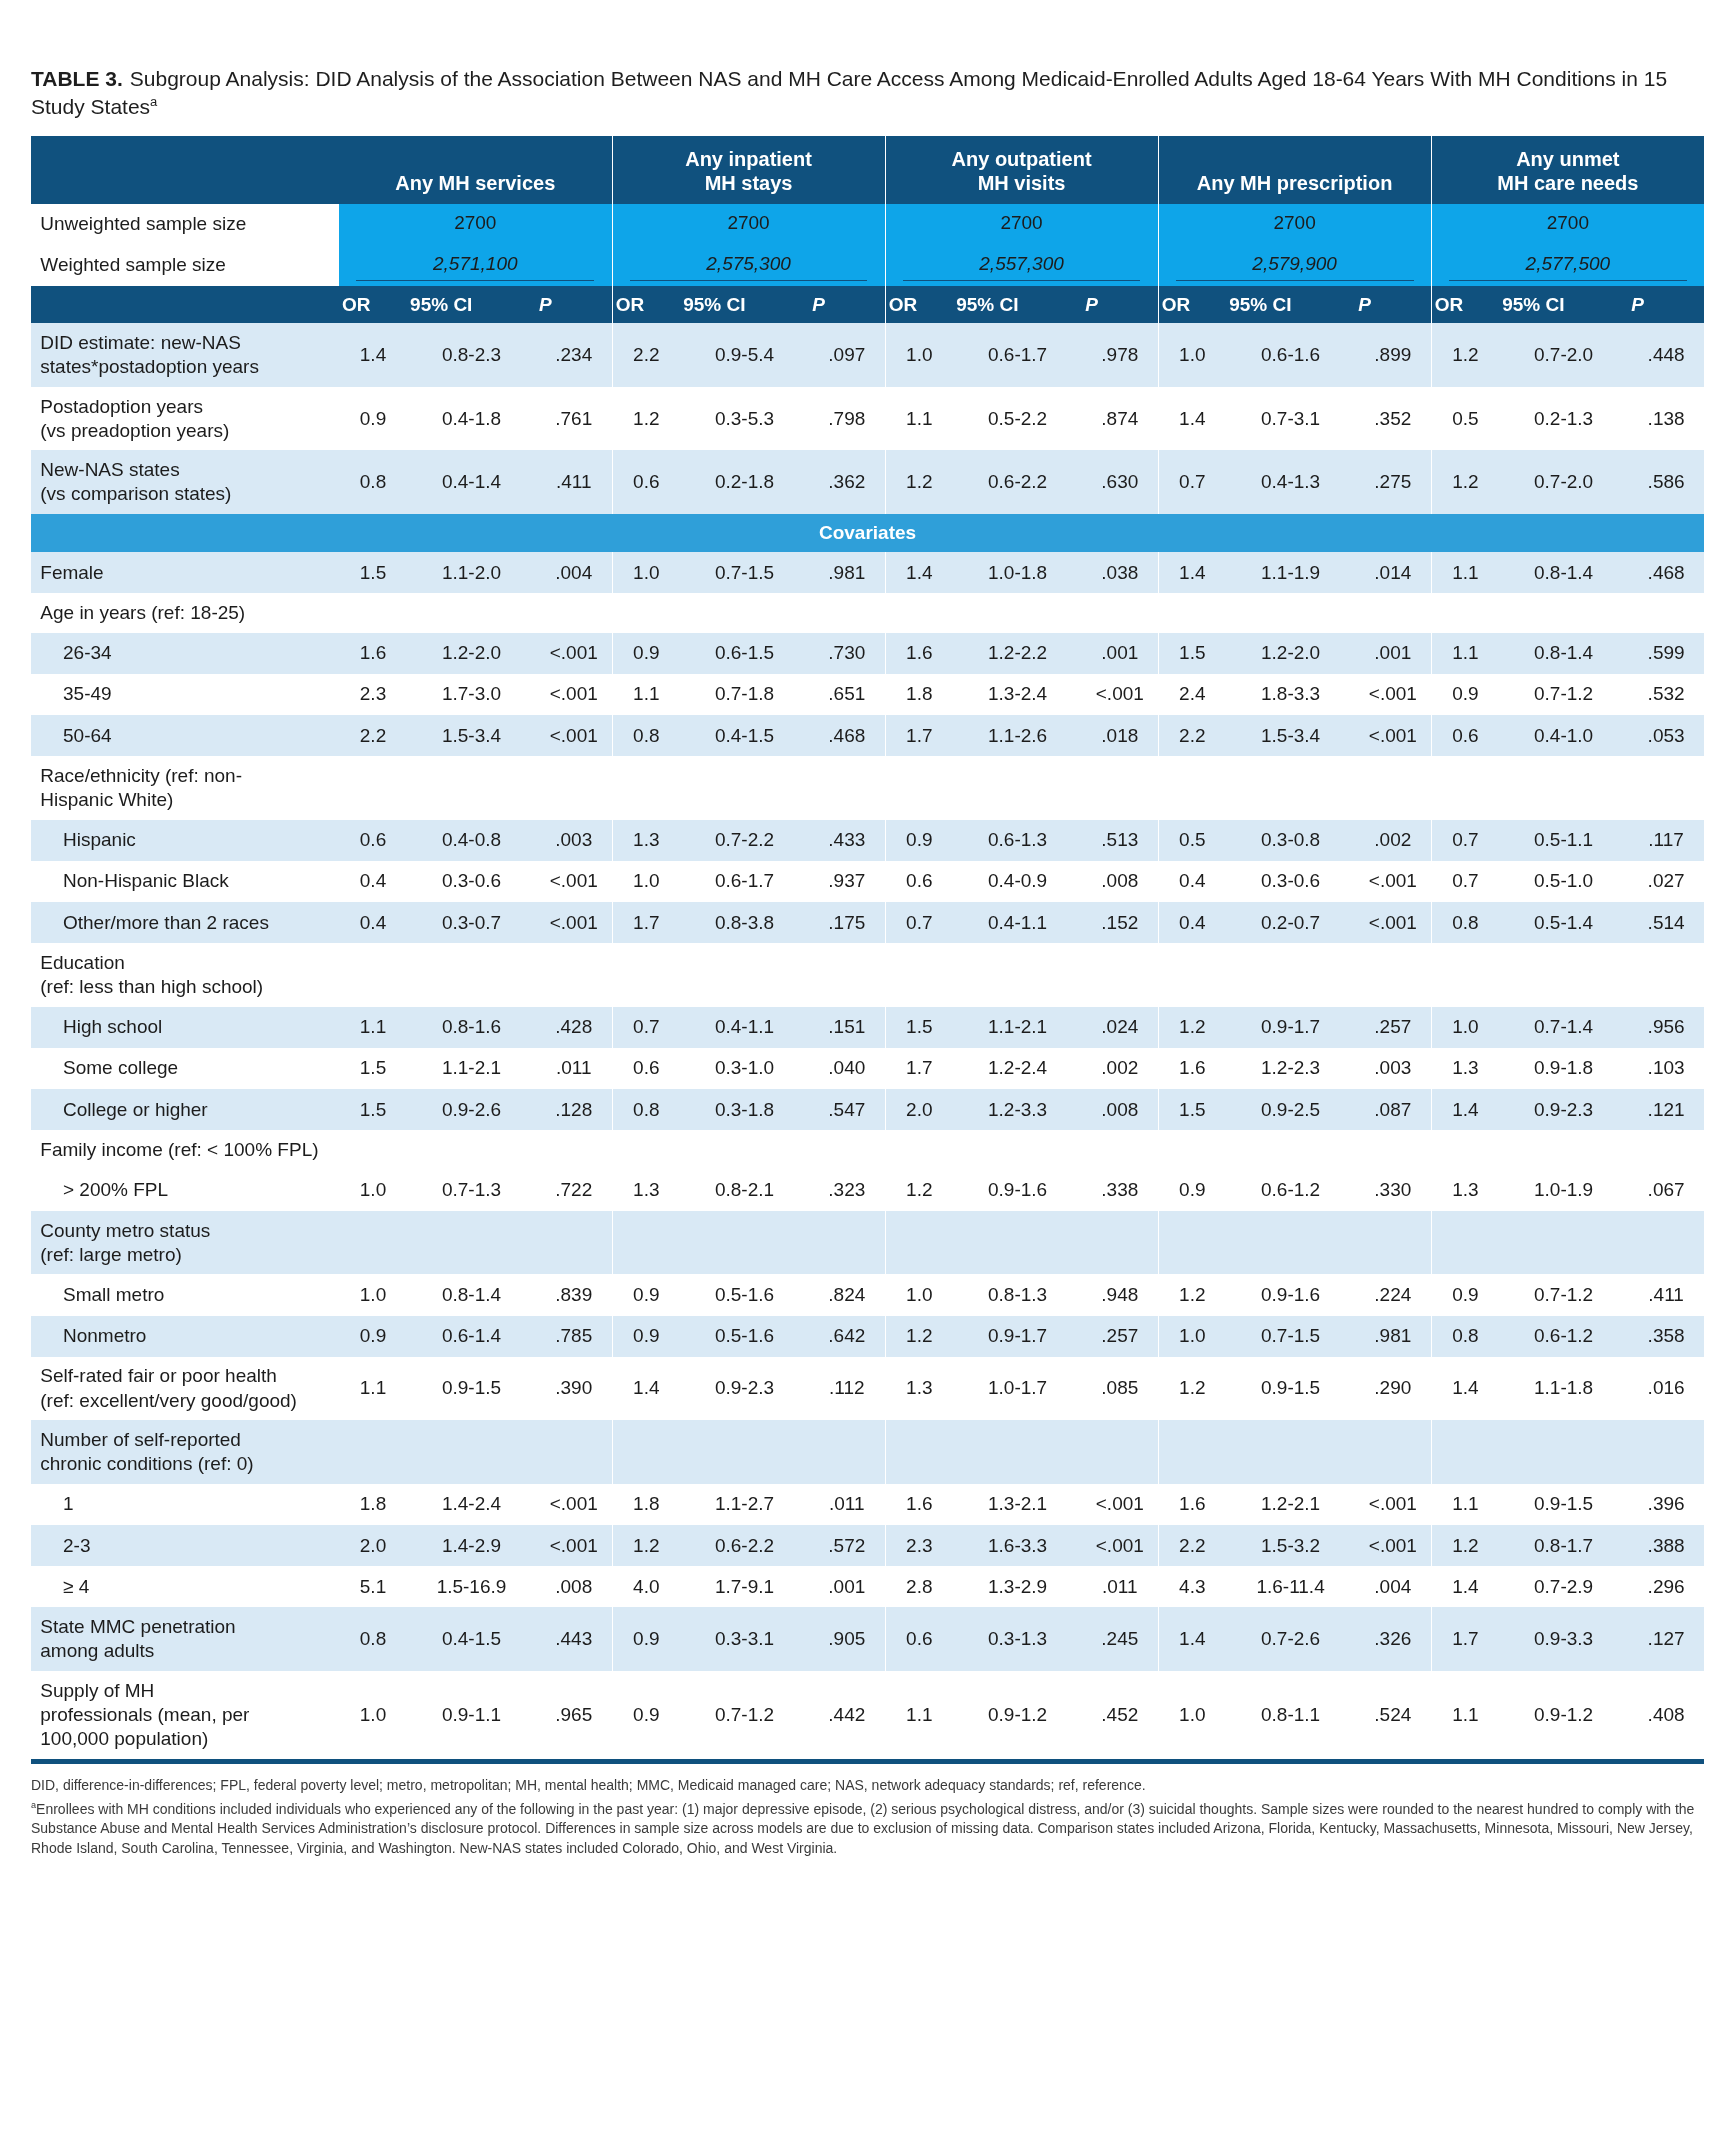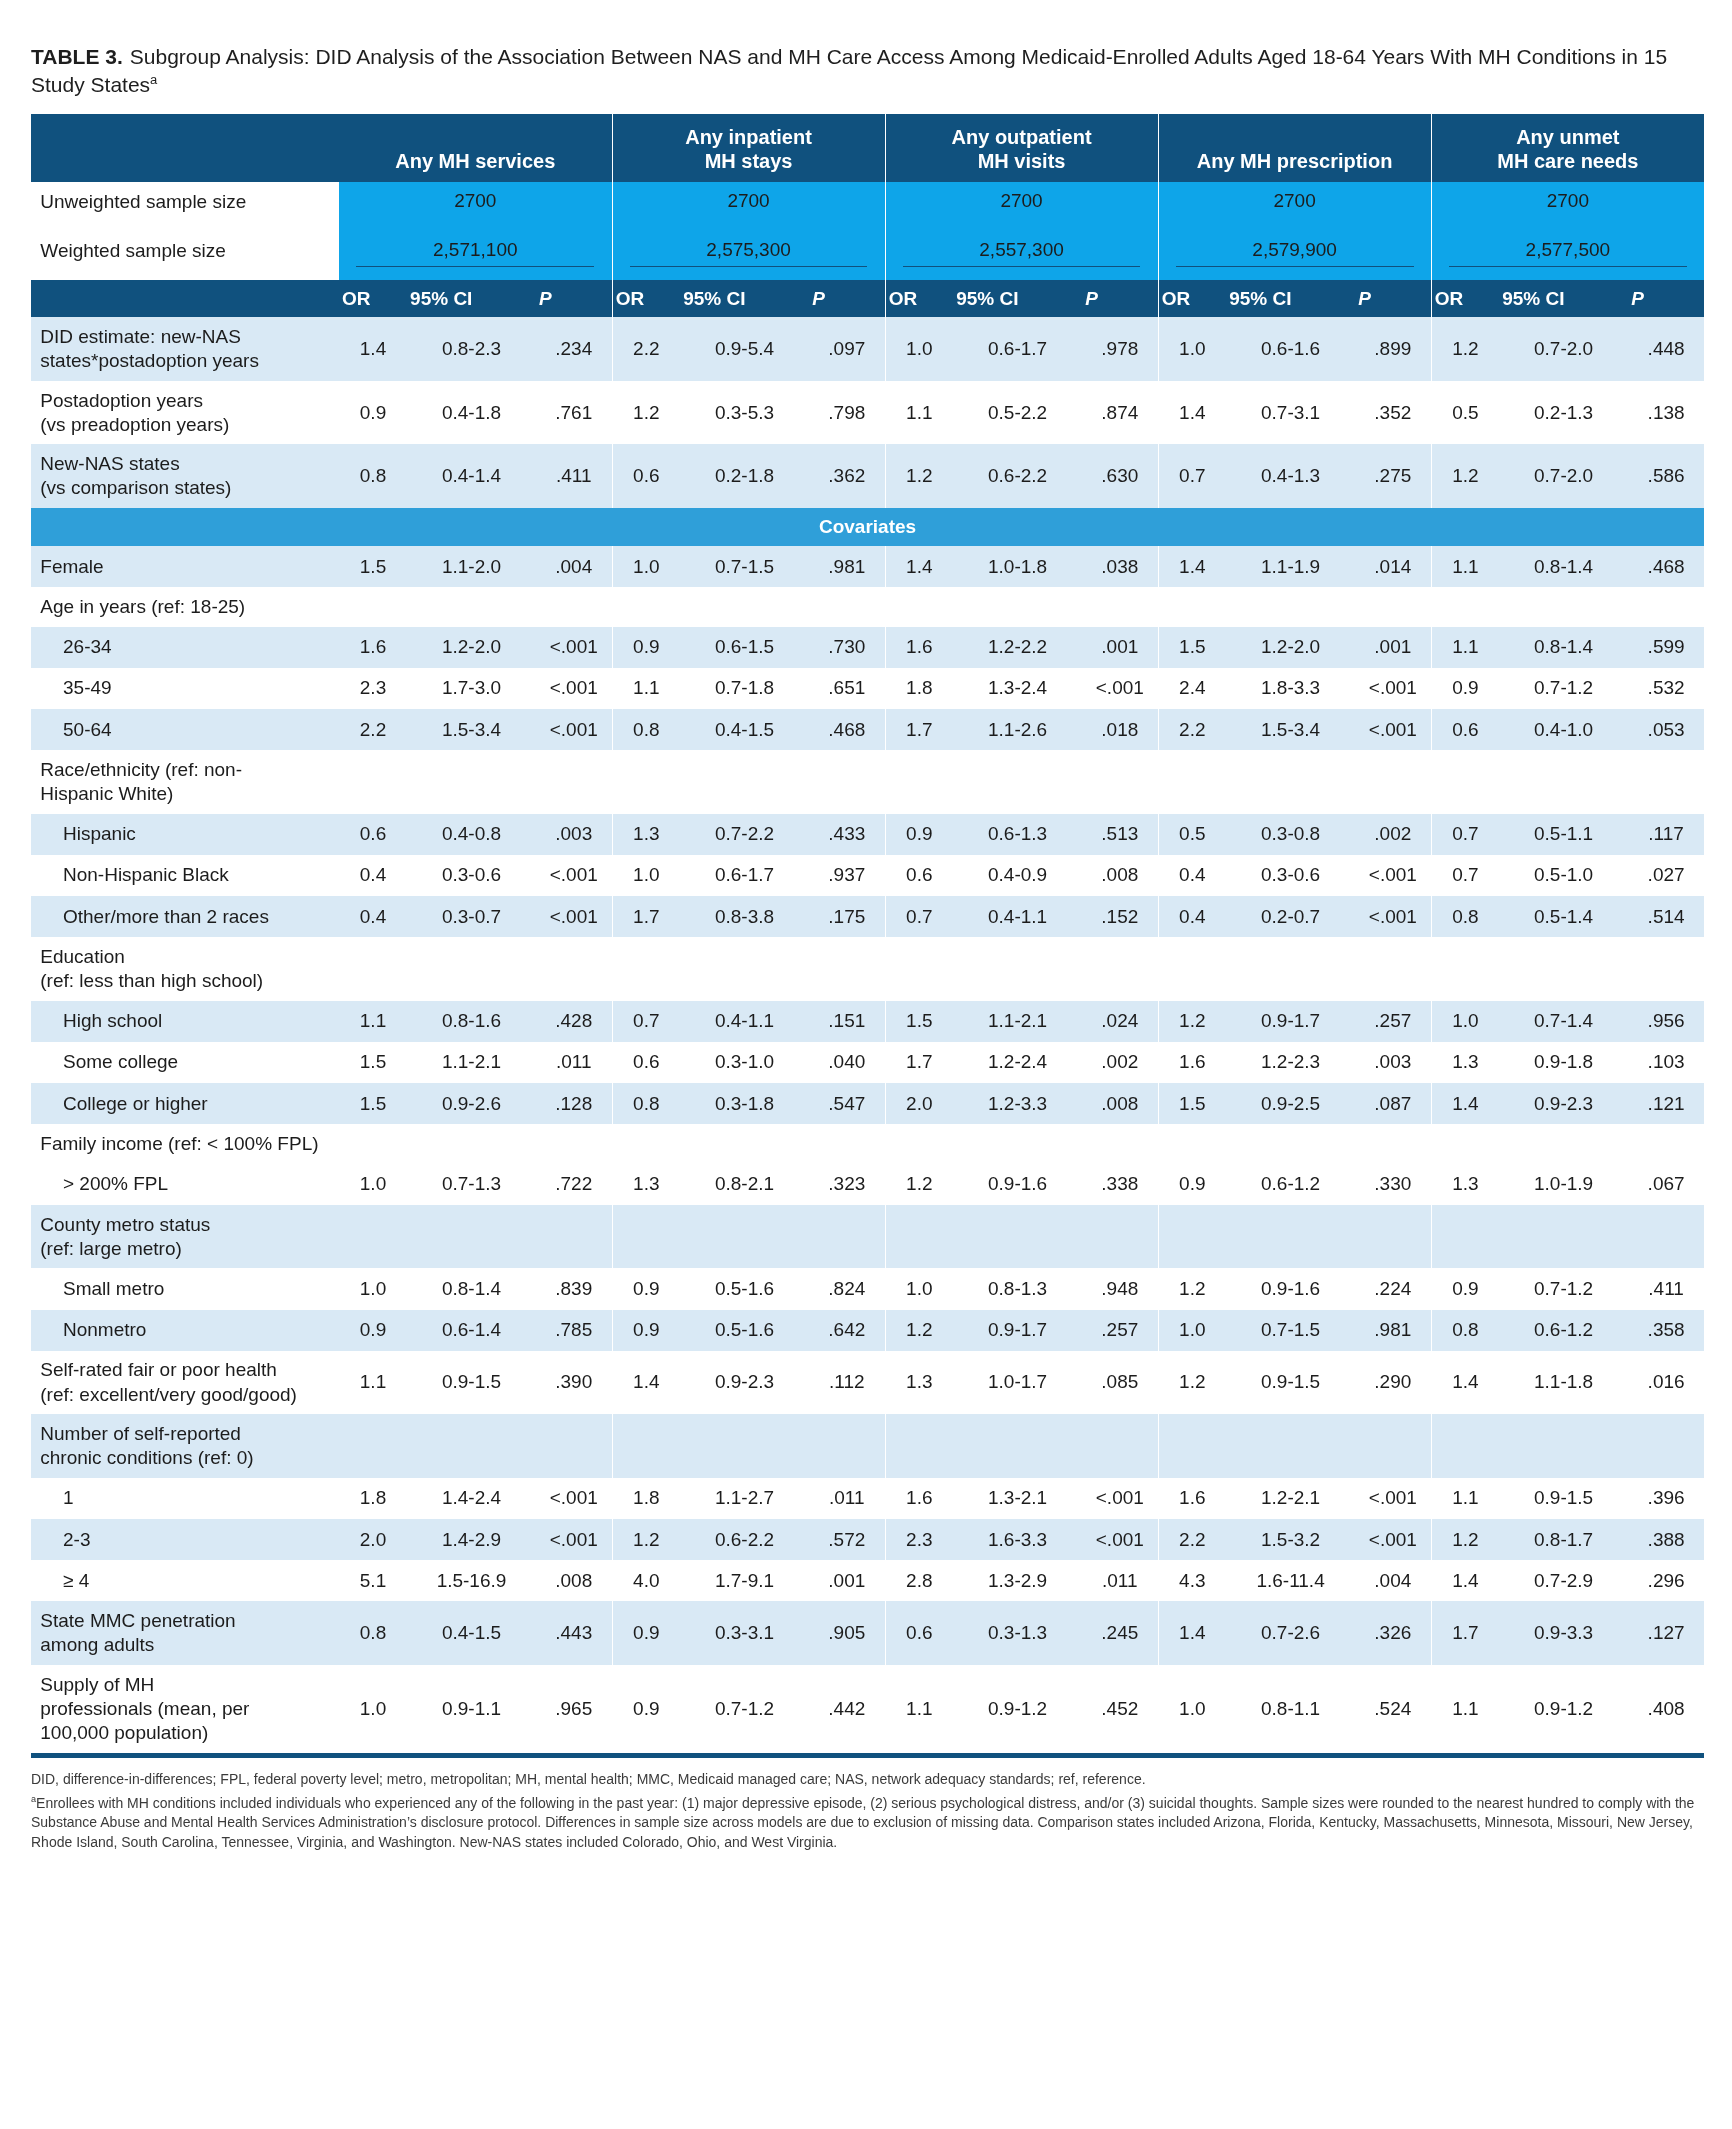--- a/index.html
+++ b/index.html
@@ -1,18 +1,18 @@
 <!DOCTYPE html>
 <html style="--header-navy: #10517e; --band-blue: #2f9fd9; --row-shade: #d9e9f5; --text: #1c1c1c; --footnote-text: #3b3b3b;font-size:12.3px"><head>
 <meta charset="utf-8">
 <style>
   html,body{margin:0;padding:0;background:#ffffff;}
   .page{
     width:1732px;min-height:2129px;box-sizing:border-box;
-    padding:43px 31px 31px 31px;background:#fff;
+    padding:65px 31px 31px 31px;background:#fff;
     font-family:"Liberation Sans",sans-serif;color:var(--text,#1c1c1c);
   }
   .title{font-size:21px;line-height:1.32;margin:0 0 15.4px 0;color:#1e1e1e;max-width:1670px;}
   .title strong{font-weight:bold;margin-right:7px;}
   .title sup{font-size:0.62em;}
   table{border-collapse:collapse;table-layout:fixed;width:1670px;border-bottom:5.4px solid var(--header-navy,#10517e);}
   th,td{font-size:19px;}
   
   .head-groups th{
     background:var(--header-navy,#10517e);color:#fff;font-weight:bold;
@@ -22,21 +22,21 @@
   .stat-row th{
     background:var(--header-navy,#10517e);color:#fff;font-weight:bold;
     text-align:left;padding:7.7px 3.1px;font-size:19px;
   }
   .stat-row .stat-2{font-style:italic;}
   .gsep{border-left:1.5px solid #ffffff;}
   
   .sample-row th.row-label{background:#fff;font-weight:normal;}
   .sample-cell{text-align:center;padding:4.6px 3.1px;background:#0ea5e9;}
   .sample-val{display:block;padding:3.9px 0 5.4px 0;}
-  .sample-val.underline{border-bottom:1.5px solid var(--header-navy,#10517e);margin:8px 14px;}
+  .sample-val.underline{border-bottom:1.5px solid var(--header-navy,#10517e);margin:0 14px;font-style:italic;}
   
   .section-row td{
     background:var(--band-blue,#2f9fd9);color:#fff;font-weight:bold;
     text-align:center;padding:7px 4.6px;font-size:19px;
   }
   
   tbody td{vertical-align:middle;padding:8.5px 3.1px;line-height:1.27;background:#fff;}
   .row-label{
     text-align:left;padding:7.7px 7.7px 7.7px 9.3px;vertical-align:middle;
     line-height:1.27;white-space:pre-line;font-weight:normal;

